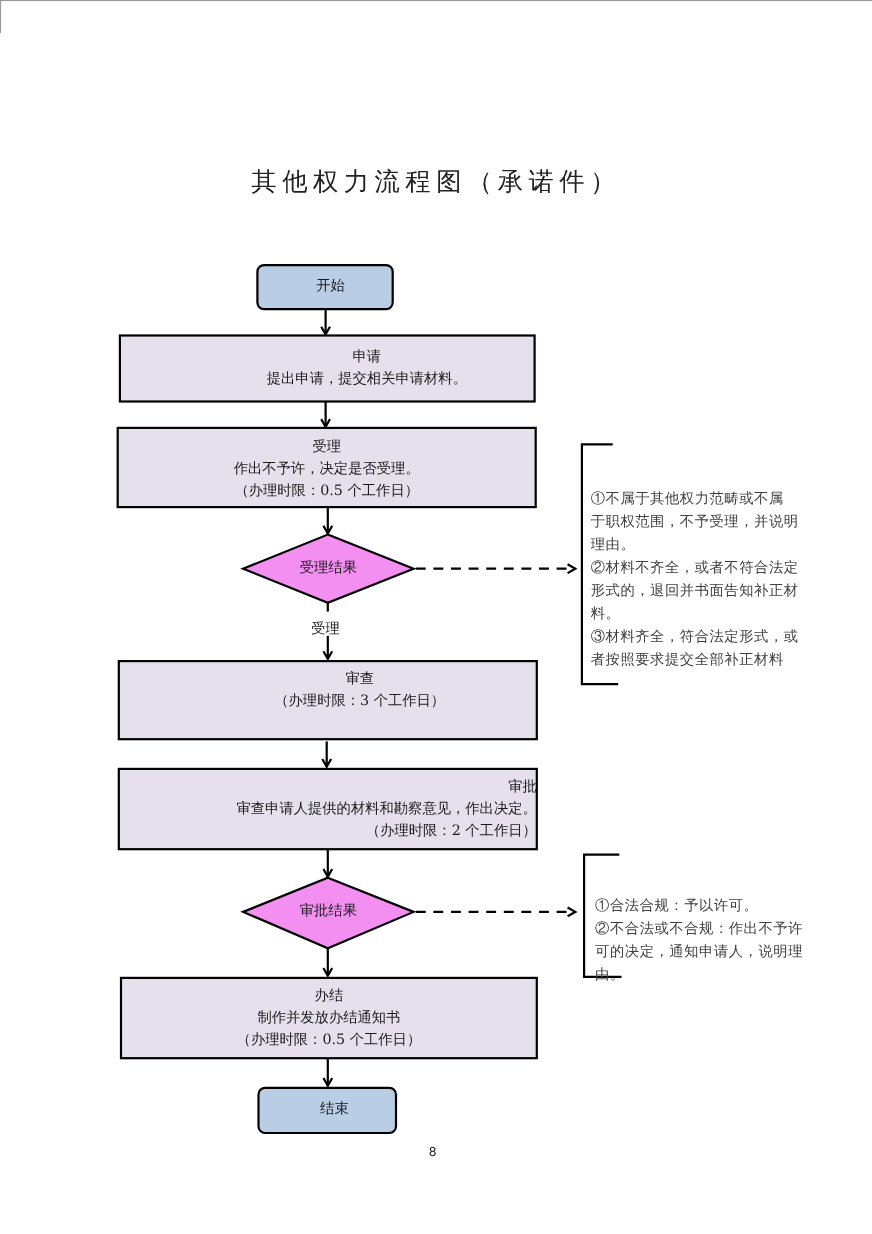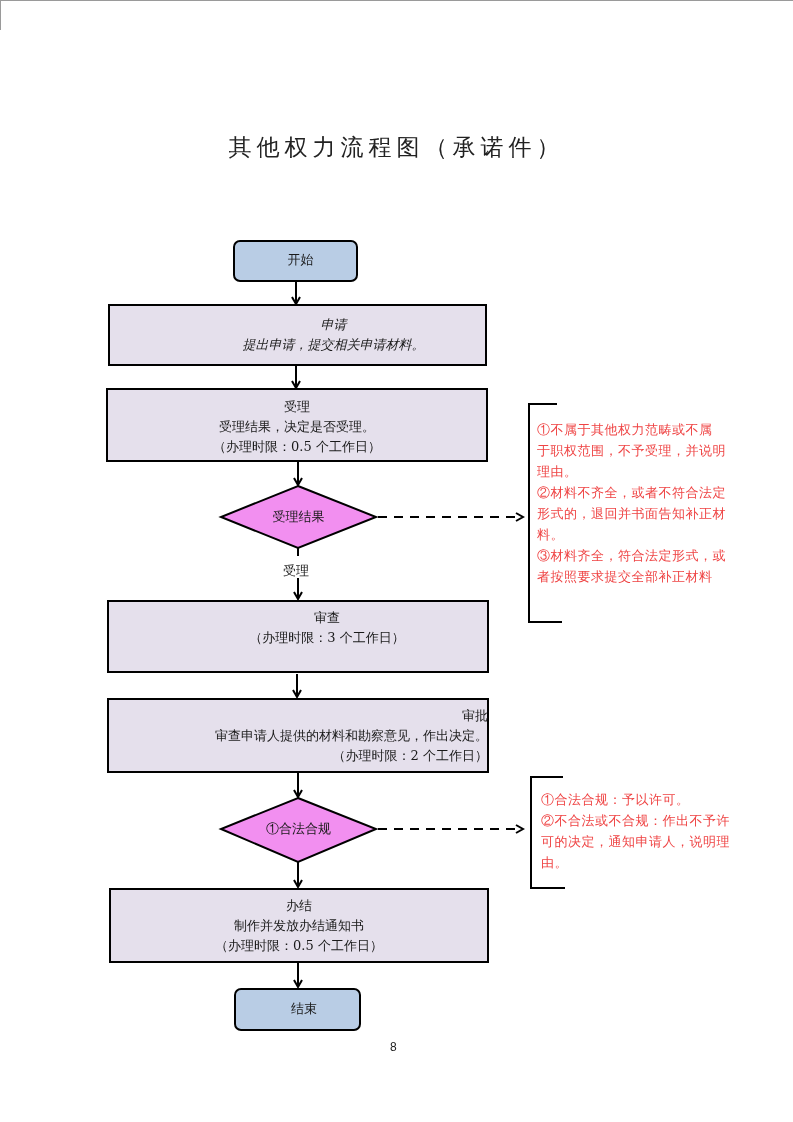--- a/index.html
+++ b/index.html
@@ -6,34 +6,35 @@
   body {
     width: 793px; height: 1122px; position: relative; overflow: hidden;
     background: #ffffff;
     font-family: "DejaVu Serif", "Liberation Serif", serif;
     color: #1a1a1a;
   }
   .page-edge-top { position: absolute; left: 0; top: 0; width: 793px; height: 1px; background: #9a9a9a; }
   .page-edge-left { position: absolute; left: 0; top: 0; width: 1px; height: 30px; background: #9a9a9a; }
 
   .title {
-    position: absolute; left: 0; width: 793px; top: 132px;
+    position: absolute; left: 0; width: 793px; top: 150px;
     text-align: center; font-size: 23px; letter-spacing: 5px; color: #222;
     font-family: "DejaVu Serif", "Liberation Serif", serif;
   }
 
   svg.flow { position: absolute; left: 0; top: 0; }
 
   .node-text {
     position: absolute; text-align: center; font-size: 13px; line-height: 20px; color: #1a1a1a;
   }
 
   .note {
-    position: absolute; font-size: 13px; line-height: 21px; color: #ef4444;
+    position: absolute; font-size: 13px; line-height: 21px; color: #404040;
     letter-spacing: 0.5px;
+    margin-top: 24px;
   }
   .branch-label { position: absolute; font-size: 13px; color: #1a1a1a; }
   .page-number {
     position: absolute; left: 390px; top: 1040px; font-size: 12px;
     font-family: "Liberation Sans", "DejaVu Sans", sans-serif; color: #222;
   }
 </style>
 </head>
 <body>
 
@@ -79,46 +80,46 @@
   <polyline points="563,777 531,777 531,888 565,888" fill="none" stroke="#000" stroke-width="2"></polyline>
 
   <rect class="fill-process" x="110" y="889" width="378" height="73" stroke="#000" stroke-width="2" fill="#e5e0ec"></rect>
   <line x1="298" y1="962" x2="298" y2="987" stroke="#000" stroke-width="2" marker-end="url(#arrow)"></line>
 
   <rect class="fill-terminal" x="235" y="989" width="125" height="41" rx="6" ry="6" stroke="#000" stroke-width="2" fill="#b9cde5"></rect>
 </svg>
 
 <div class="node-text" style="left:234px; top:250px; width:133px;font-family:Liberation Serif, serif;">开始</div>
 
-<div class="node-text" style="left:109px; top:315px; width:449px;font-style:italic;">
+<div class="node-text" style="left:109px; top:315px; width:449px;">
   <div>申请</div>
   <div>提出申请，提交相关申请材料。</div>
 </div>
 
 <div class="node-text" style="left:107px; top:397px; width:380px;">
   <div>受理</div>
-  <div>受理结果，决定是否受理。</div>
+  <div>作出不予许，决定是否受理。</div>
   <div>（办理时限：0.5 个工作日）</div>
 </div>
 
 <div class="node-text" style="left:221px; top:507px; width:155px;">受理结果</div>
 <div class="branch-label" style="left:283px; top:562px;">受理</div>
 
 <div class="node-text" style="left:108px; top:608px; width:380px;margin-left:29px;">
   <div>审查</div>
   <div>（办理时限：3 个工作日）</div>
 </div>
 
 <div class="node-text" style="left:108px; top:706px; width:380px;text-align:right;">
   <div>审批</div>
   <div>审查申请人提供的材料和勘察意见，作出决定。</div>
   <div>（办理时限：2 个工作日）</div>
 </div>
 
-<div class="node-text" style="left:221px; top:819px; width:155px;">①合法合规</div>
+<div class="node-text" style="left:221px; top:819px; width:155px;">审批结果</div>
 
 <div class="node-text" style="left:110px; top:896px; width:378px;">
   <div>办结</div>
   <div>制作并发放办结通知书</div>
   <div>（办理时限：0.5 个工作日）</div>
 </div>
 
 <div class="node-text" style="left:235px; top:999px; width:138px;">结束</div>
 
 <div class="note" style="left:537px; top:419px; width:250px;">

